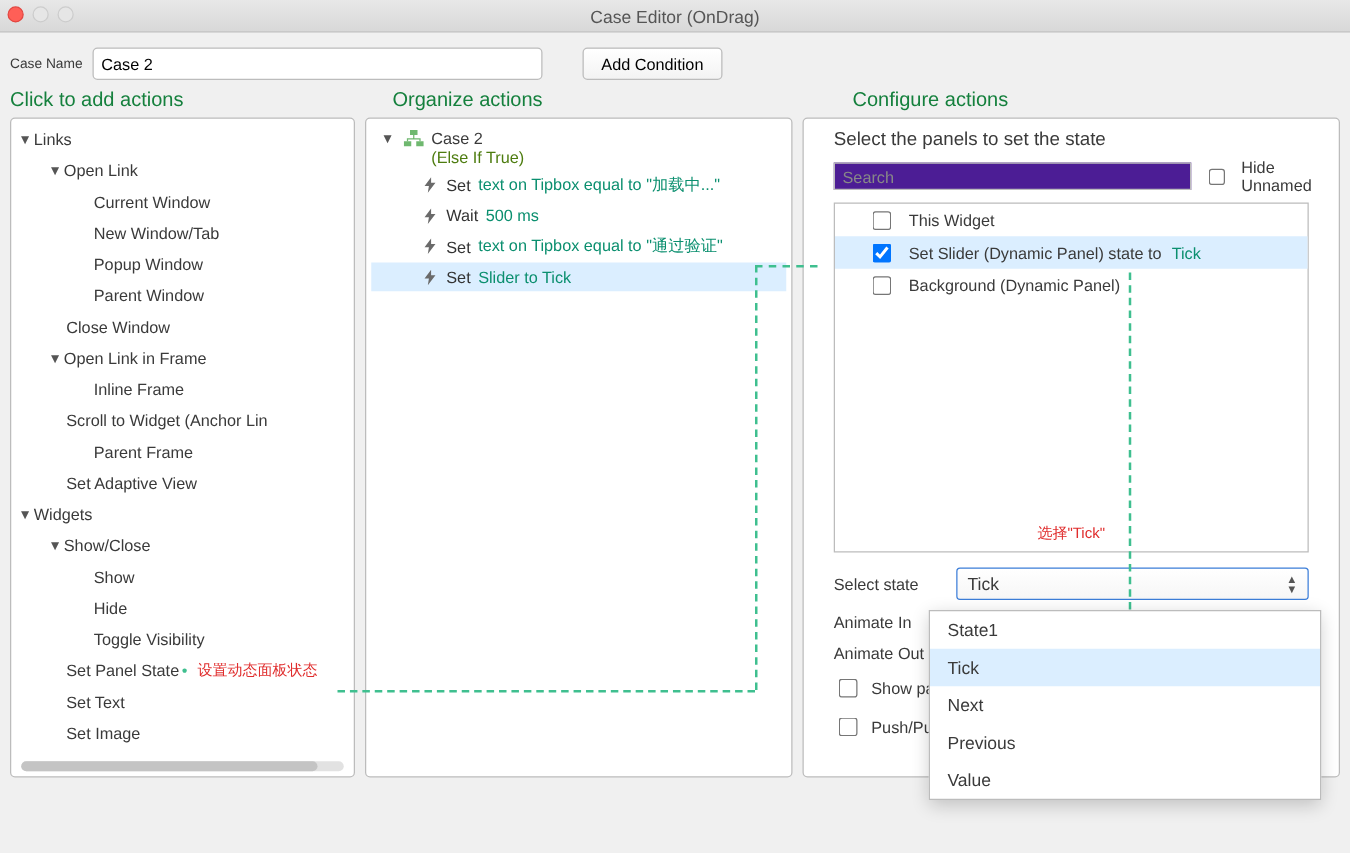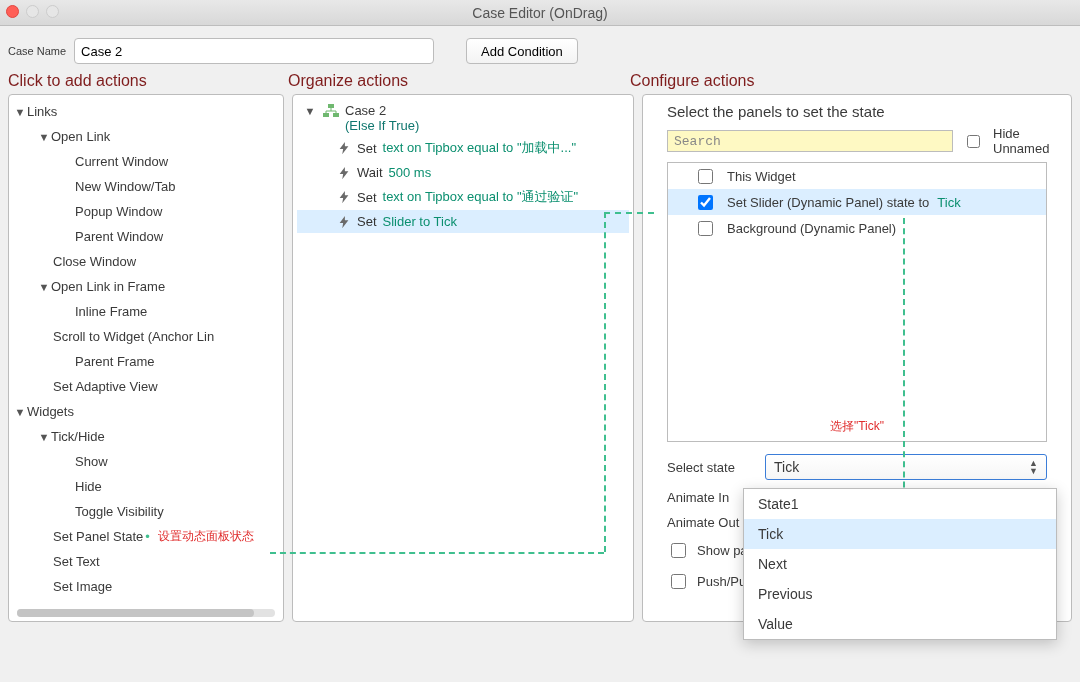--- a/index.html
+++ b/index.html
@@ -52,21 +52,21 @@
     height:26px; padding:0 14px;
     background:linear-gradient(#fff,#f3f3f3);
     border:1px solid #bcbcbc; border-radius:4px;
     font-size:13px; cursor:pointer;
   }
 
   
   .section-headers {
     display:flex;
     padding:0 8px;
-    font-size:16px; color:#7f1d1d;
+    font-size:16px; color:#15803d;gap:26px;
   }
   .section-headers .col1 { width:280px; }
   .section-headers .col2 { width:342px; }
   .section-headers .col3 { flex:1; }
 
   
   .cols {
     display:flex;
     padding:4px 8px 8px 8px;
     gap:8px;
@@ -118,21 +118,21 @@
     padding:2px 6px;
   }
   .org-case .disclosure { margin-top:2px;}
   .flow-icon {
     width:16px; height:14px; margin-top:1px;
     display:inline-block;
     position:relative;
   }
   .flow-icon svg { display:block;}
   .case-title { font-weight:500; }
-  .case-sub { color:#0f766e; }
+  .case-sub { color:#4d7c0f; }
   .action-row {
     display:flex; align-items:center; gap:6px;
     padding:4px 6px 4px 40px;
     position:relative;
   }
   .action-row.selected { background:#dbeeff; }
   .bolt {
     width:14px; height:14px;
     color:#6a6a6a;
   }
@@ -140,22 +140,21 @@
   .act-val { color:#0b8f6f; }
 
   
   .cfg-inner { padding:8px 24px; display:flex; flex-direction:column; height:100%; }
   .cfg-title { font-size:15px; margin-bottom:6px; }
   .cfg-toprow { display:flex; align-items:center; gap:10px; margin-bottom:6px;}
   .search-input {
     flex:0 0 286px; height:22px;
     border:1px solid #bcbcbc;
     padding:1px 6px; font-size:13px; color:#888;
-    background:#fef9c3;
-    font-family:Liberation Mono, monospace;
+    background:#4c1d95;
   }
   .chk { width:15px; height:15px; }
   .panel-list {
     flex:0 0 280px;
     border:1px solid #bcbcbc;
     background:#fff;
     position:relative;
   }
   .plist-row {
     display:flex; align-items:center;
@@ -305,21 +304,21 @@
         </div>
 
       <div class="tree-row">
         <span class="spacer" style="width:4px"></span>
         <span class="disclosure">▼</span>
         <span>Widgets</span>
       </div>
       <div class="tree-row">
         <span class="spacer" style="width:28px"></span>
         <span class="disclosure">▼</span>
-        <span>Tick/Hide</span>
+        <span>Show/Close</span>
       </div>
       <div class="tree-row">
           <span class="spacer" style="width:66px"></span>
           <span>Show</span>
         </div>
       <div class="tree-row">
           <span class="spacer" style="width:66px"></span>
           <span>Hide</span>
         </div>
       <div class="tree-row">

